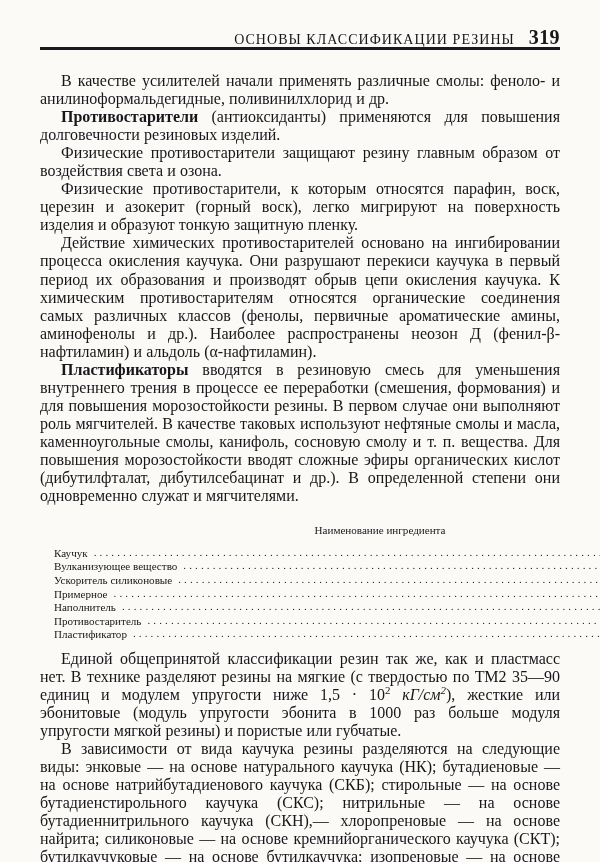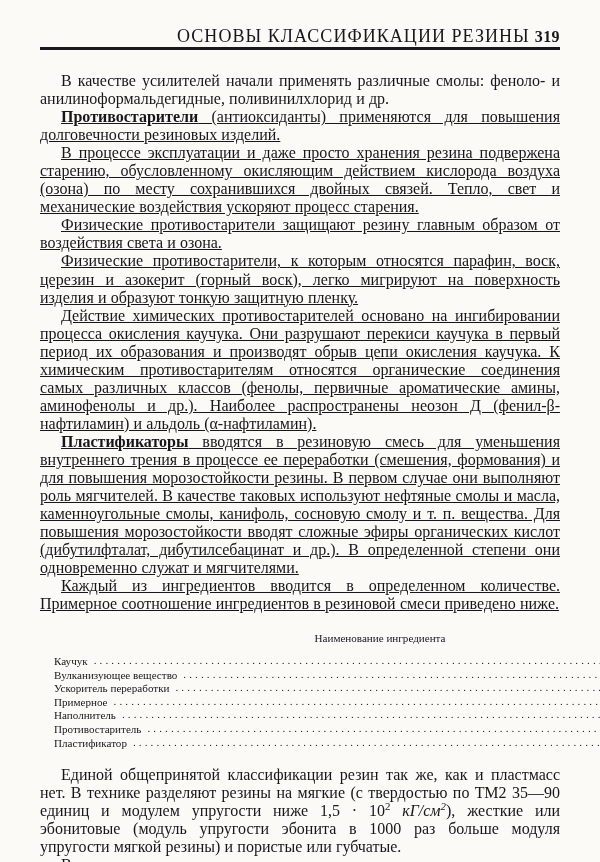--- a/index.html
+++ b/index.html
@@ -28,32 +28,32 @@
   
   .runhead {
     position: absolute;
     left: 40px;
     top: 26px;
     width: 520px;
     text-align: right;
     white-space: nowrap;
   }
   .runhead-title {
-    font-size: 18px;
+    font-size: 14px;
     letter-spacing: 1.05px;
     font-weight: 400;
     display: inline;
     vertical-align: baseline;
   }
   .runhead-folio {
-    font-size: 16px;
+    font-size: 20px;
     font-weight: 700;
     letter-spacing: 0.4px;
     display: inline;
-    margin-left: 5px;
+    margin-left: 14px;
     vertical-align: baseline;
   }
   .headrule {
     position: absolute;
     left: 40px;
     top: 47px;
     width: 520px;
     height: 2.6px;
     background: #1a181c;
   }
@@ -74,21 +74,21 @@
     text-justify: inter-word;
     word-spacing: 0.2px;
     hyphens: manual;
   }
   p.para b { font-weight: 700; }
   p.para i { }
   .sup { font-size: 0.68em; vertical-align: super; line-height: 0; }
 
   
   .ing-wrap {
-    margin: 19px 0 16px 0;
+    margin: 19px 0 8px 0;
     padding: 0 0 0 0;
   }
   table.ing {
     border-collapse: collapse;
     width: 498px;
     margin-left: 14px;
     font-size: 11.1px;
     line-height: 13.6px;
   }
   table.ing th {
@@ -113,51 +113,49 @@
     flex: 1 1 auto;
     overflow: hidden;
     white-space: nowrap;
     letter-spacing: 3.1px;
     font-size: 11.1px;
     position: relative;
     top: -1px;
   }
 
   .after-table { margin-top: 20px; }
-  .para + .para { margin-top: 0; text-decoration: underline; }
+  .para + .para { margin-top: 0; }
 </style>
 </head>
 <body>
 
 <div class="page">
 
   <div class="runhead">
     <span class="runhead-title">ОСНОВЫ КЛАССИФИКАЦИИ РЕЗИНЫ</span><span class="runhead-folio">319</span>
   </div>
   <div class="headrule"></div>
 
   <div class="textblock">
 
     <p class="para">В качестве усилителей начали применять различные смолы: феноло- и анилиноформальдегидные, поливинилхлорид и др.</p>
 
     <p class="para"><b>Противостарители</b><span> (антиоксиданты) применяются  для повышения долговечности резиновых изделий.</span></p>
 
-    <p class="para">В процессе эксплуатации и даже просто хранения резина подвержена старению, обусловленному окисляющим действием кислорода воздуха (озона) по месту сохранившихся двойных связей. Тепло, свет и механические воздействия ускоряют процесс старения.</p>
 
 
 
     <p class="para">Физические противостарители защищают резину главным образом от воздействия света и озона.</p>
 
     <p class="para">Физические противостарители, к которым относятся парафин, воск, церезин и азокерит (горный воск), легко мигрируют на поверхность изделия и образуют тонкую защитную пленку.</p>
 
     <p class="para">Действие химических противостарителей основано на ингибировании процесса окисления каучука. Они разрушают перекиси каучука в первый период их образования и производят обрыв цепи окисления каучука. К химическим противостарителям относятся органические соединения самых различных классов (фенолы, первичные ароматические амины, аминофенолы и др.). Наиболее распространены неозон Д (фенил-β-нафтиламин) и альдоль (α-нафтиламин).</p>
 
     <p class="para"><b>Пластификаторы</b><span> вводятся в резиновую смесь  для уменьшения  внутреннего трения в процессе ее переработки (смешения, формования) и для повышения морозостойкости резины. В первом случае они выполняют роль мягчителей. В качестве таковых используют нефтяные смолы  и  масла, каменноугольные смолы, канифоль, сосновую смолу и т. п. вещества. Для повышения морозостойкости вводят сложные эфиры органических кислот (дибутилфталат, дибутилсебацинат и др.). В определенной степени они одновременно служат и мягчителями.</span></p>
 
-    <p class="para">Каждый из ингредиентов вводится в определенном количестве. Примерное соотношение ингредиентов в резиновой смеси приведено ниже.</p>
 
     <div class="ing-wrap">
       <table class="ing">
         <thead>
           <tr>
             <th class="h-name">Наименование ингредиента</th>
 
           </tr>
         </thead>
         <tbody>
@@ -173,21 +171,21 @@
               <td class="c-name">
                 <span class="leadrow">
                   <span class="leadname">Вулканизующее вещество</span>
                   <span class="leaddots">.........................................................................................</span>
                 </span>
               </td>
             </tr>
             <tr>
               <td class="c-name">
                 <span class="leadrow">
-                  <span class="leadname">Ускоритель переработки</span>
+                  <span class="leadname">Ускоритель силиконовые</span>
                   <span class="leaddots">.........................................................................................</span>
                 </span>
               </td>
             </tr>
             <tr>
               <td class="c-name">
                 <span class="leadrow">
                   <span class="leadname">Примерное</span>
                   <span class="leaddots">.........................................................................................</span>
                 </span>

